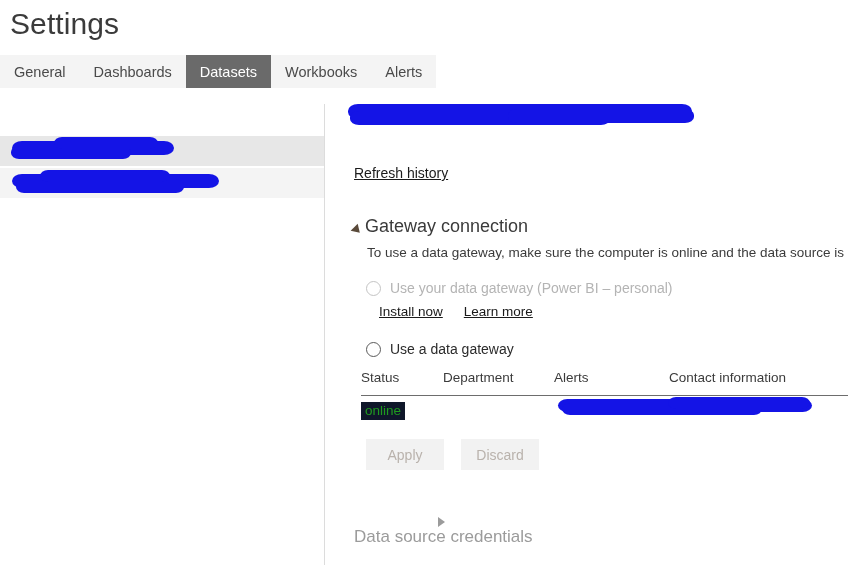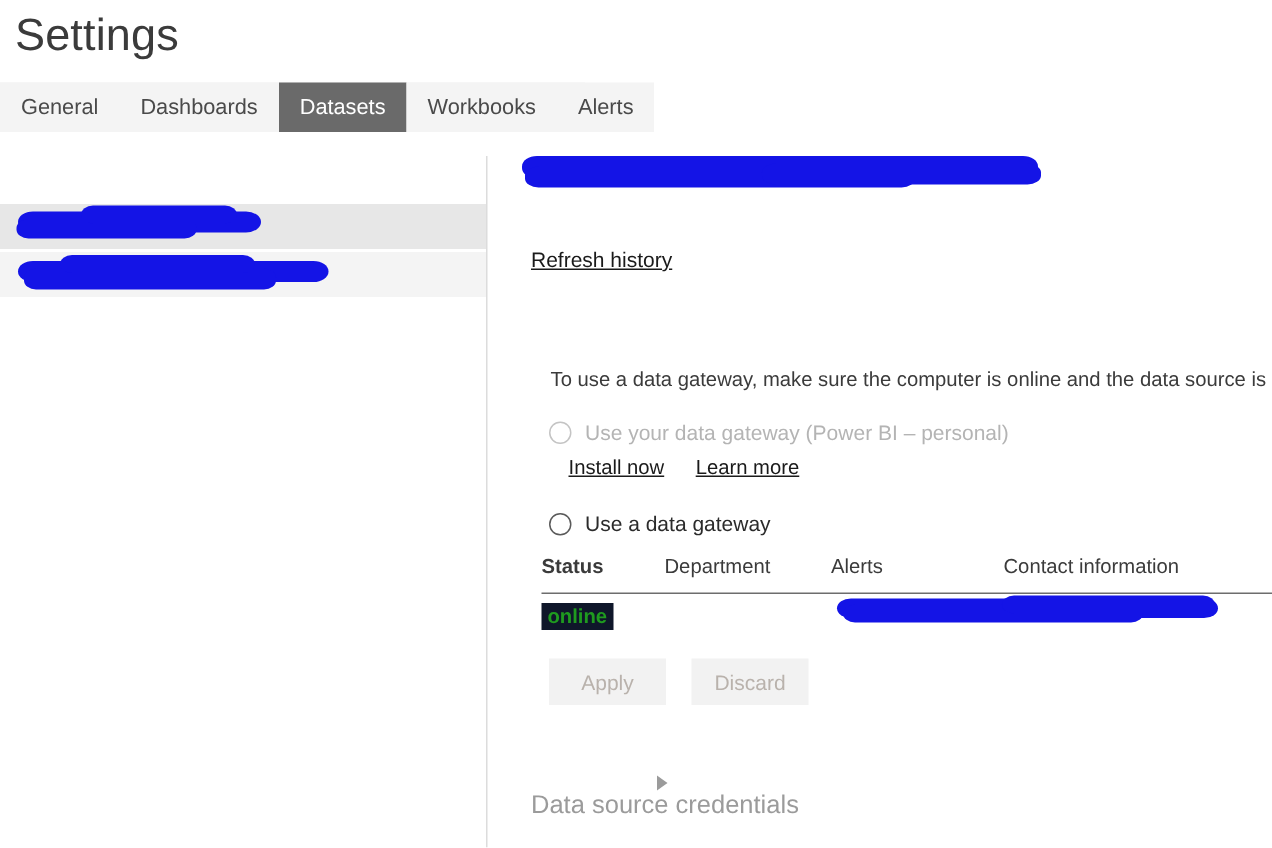--- a/index.html
+++ b/index.html
@@ -263,21 +263,21 @@
   #gateway-table-body {
     position: relative;
     height: 32px;
   }
   #gateway-table-body .td {
     position: absolute;
     top: 7px;
     font-size: 13.5px;
     white-space: nowrap;
   }
-  .col-status     { left: 0px; font-weight: bold;   }
+  .col-status     { left: 0px;   }
   .col-department { left: 82px;  }
   .col-gateway    { left: 193px; }
   .col-contact    { left: 308px; }
 
   #status-cell-value {
     background: #0f172a;
     color: #1f9b1f;
     padding: 1px 4px 2px 4px;
     line-height: 16px;
   }
@@ -336,20 +336,24 @@
   <div class="list-item alternate" style="top:58px"></div>
 </div>
 <div class="redaction" id="redaction-list-1"></div>
 <div class="redaction" id="redaction-list-2"></div>
 <div id="left-divider"></div>
 
 <div id="right-panel">
 
   <a id="refresh-history-link">Refresh history</a>
 
+  <div id="gateway-section-header">
+    <span class="tri-down"></span>
+    <span id="gateway-section-title">Gateway connection</span>
+  </div>
 
   <div id="gateway-description">To use a data gateway, make sure the computer is online and the data source is add</div>
 
   <div class="radio-row" id="radio-personal-gateway">
     <span class="radio-mark disabled"></span>
     <span class="radio-label disabled">Use your data gateway (Power BI – personal)</span>
   </div>
 
   <div id="gateway-links">
     <a class="inline-link">Install now</a>

